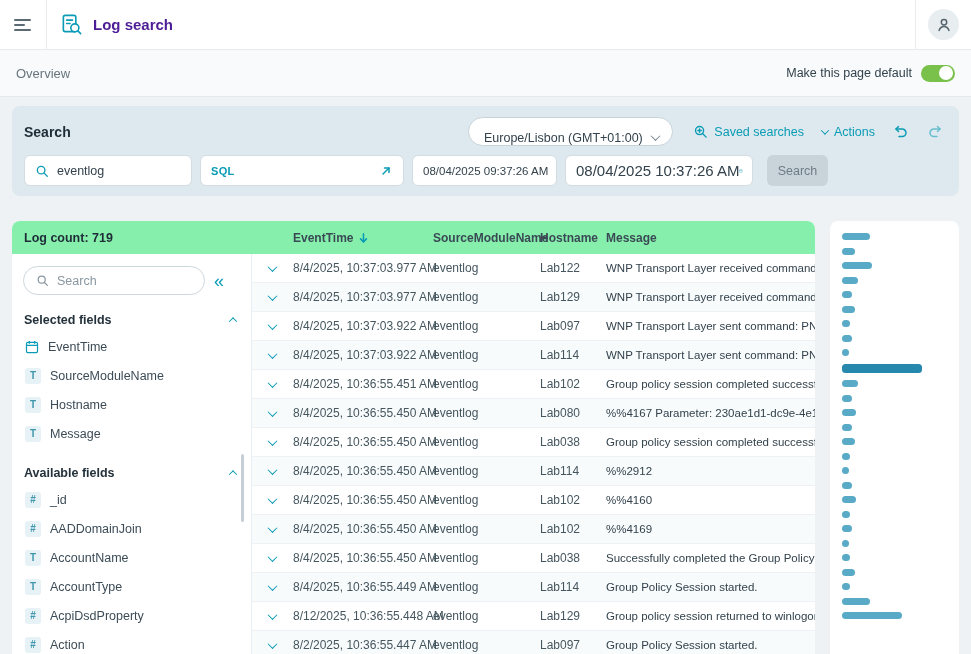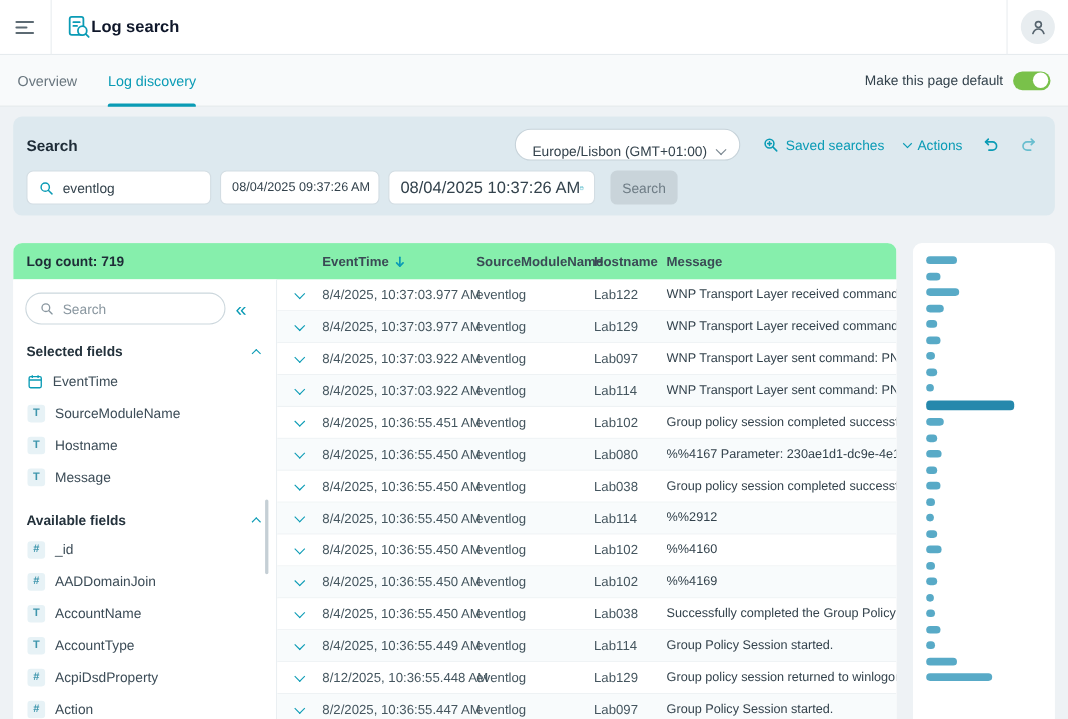--- a/index.html
+++ b/index.html
@@ -7,21 +7,21 @@
   body { font-family:"Liberation Sans", sans-serif; }
   .page { position:relative; width:971px; height:654px; background:#eef2f5; overflow:hidden; color:#24323c; font-size:13px; }
 
   
   .topbar { position:absolute; top:0; left:0; width:100%; height:50px; background:#fff; border-bottom:1px solid #e6ebee; display:flex; align-items:center; z-index:5; }
   .hamburger { width:46px; height:50px; border:none; background:none; display:flex; flex-direction:column; justify-content:center; align-items:flex-start; padding-left:14px; gap:3px; cursor:pointer; }
   .hline { width:17px; height:2px; background:#5c6a73; border-radius:1px; }
   .hline.short { width:11px; }
   .vdiv { width:1px; height:50px; background:#e9edf0; }
   .logo { margin-left:13px; display:flex; align-items:center; }
-  .app-title { font-size:15px; font-weight:700; color:#0f172a; }
+  .app-title { font-size:15px; font-weight:700; color:#4c1d95; margin-left:10px; }
   .spacer { flex:1; }
   .avatar { width:31px; height:31px; border-radius:50%; background:#e8edf0; border:none; margin:0 12px; display:flex; align-items:center; justify-content:center; cursor:pointer; }
 
   
   .tabbar { position:absolute; top:50px; left:0; width:100%; height:47px; background:#f8fafb; border-bottom:1px solid #e3e9ec; display:flex; align-items:center; padding:0 16px; }
   .tab { position:relative; height:47px; display:flex; align-items:center; font-size:13px; color:#68757e; cursor:pointer; margin-right:28px; }
   .tab.active { color:#0a9bb5; font-weight:500; }
   .tab.active::after { content:""; position:absolute; left:0; right:0; bottom:0; height:3px; background:#0a9bb5; border-radius:2px 2px 0 0; }
   .default-label { font-size:12.5px; color:#33424c; margin-right:9px; }
   .toggle { width:34px; height:17px; border-radius:9px; background:#79c14a; position:relative; display:inline-block; cursor:pointer; }
@@ -121,21 +121,20 @@
     <button class="avatar">
       <svg width="16" height="16" viewBox="0 0 16 16" fill="none" stroke="#55636d" stroke-width="1.5" stroke-linecap="round">
         <circle cx="8" cy="5.3" r="2.7"></circle>
         <path d="M3 13.4c1-2.7 2.9-4 5-4s4 1.3 5 4"></path>
       </svg>
     </button>
   </header>
 
   <nav class="tabbar">
     <div class="tab">Overview</div>
-    <div class="tab active">Log discovery</div>
     <div class="spacer"></div>
     <span class="default-label">Make this page default</span>
     <span class="toggle">
         <span class="knob"></span>
       </span>
   </nav>
 
   <section class="search-panel">
     <div class="sp-row1">
       <span class="sp-title">Search</span>
@@ -174,20 +173,27 @@
     <div class="sp-row2">
       <div class="input query">
         <span style="color:#0a9bb5;display:flex">
           <svg width="14" height="14" viewBox="0 0 16 16" fill="none" stroke="currentColor" stroke-width="1.5" stroke-linecap="round">
               <circle cx="7" cy="7" r="4.3"></circle>
               <path d="M10.4 10.4 14 14"></path>
             </svg>
         </span>
         <span class="val">eventlog</span>
       </div>
+      <div class="input sqlbox">
+        <span class="sql-label">SQL</span>
+        <svg width="14" height="14" viewBox="0 0 14 14" fill="none" stroke="#0a9bb5" stroke-width="1.5" stroke-linecap="round" stroke-linejoin="round">
+            <path d="M4 10 10 4"></path>
+            <path d="M5.5 4H10v4.5"></path>
+          </svg>
+      </div>
       <div class="input datebox">
         <span class="val">08/04/2025 09:37:26 AM</span>
         <svg width="14" height="14" viewBox="0 0 16 16" fill="none" stroke="#0a9bb5" stroke-width="1.4">
             <rect x="1.7" y="2.7" width="12.6" height="11.6" rx="1.5"></rect>
             <path d="M1.7 6.2h12.6M5 1.2v3M11 1.2v3"></path>
           </svg>
       </div>
       <div class="input datebox wide">
         <span class="val">08/04/2025 10:37:26 AM</span>
         <svg width="14" height="14" viewBox="0 0 16 16" fill="none" stroke="#0a9bb5" stroke-width="1.4">

